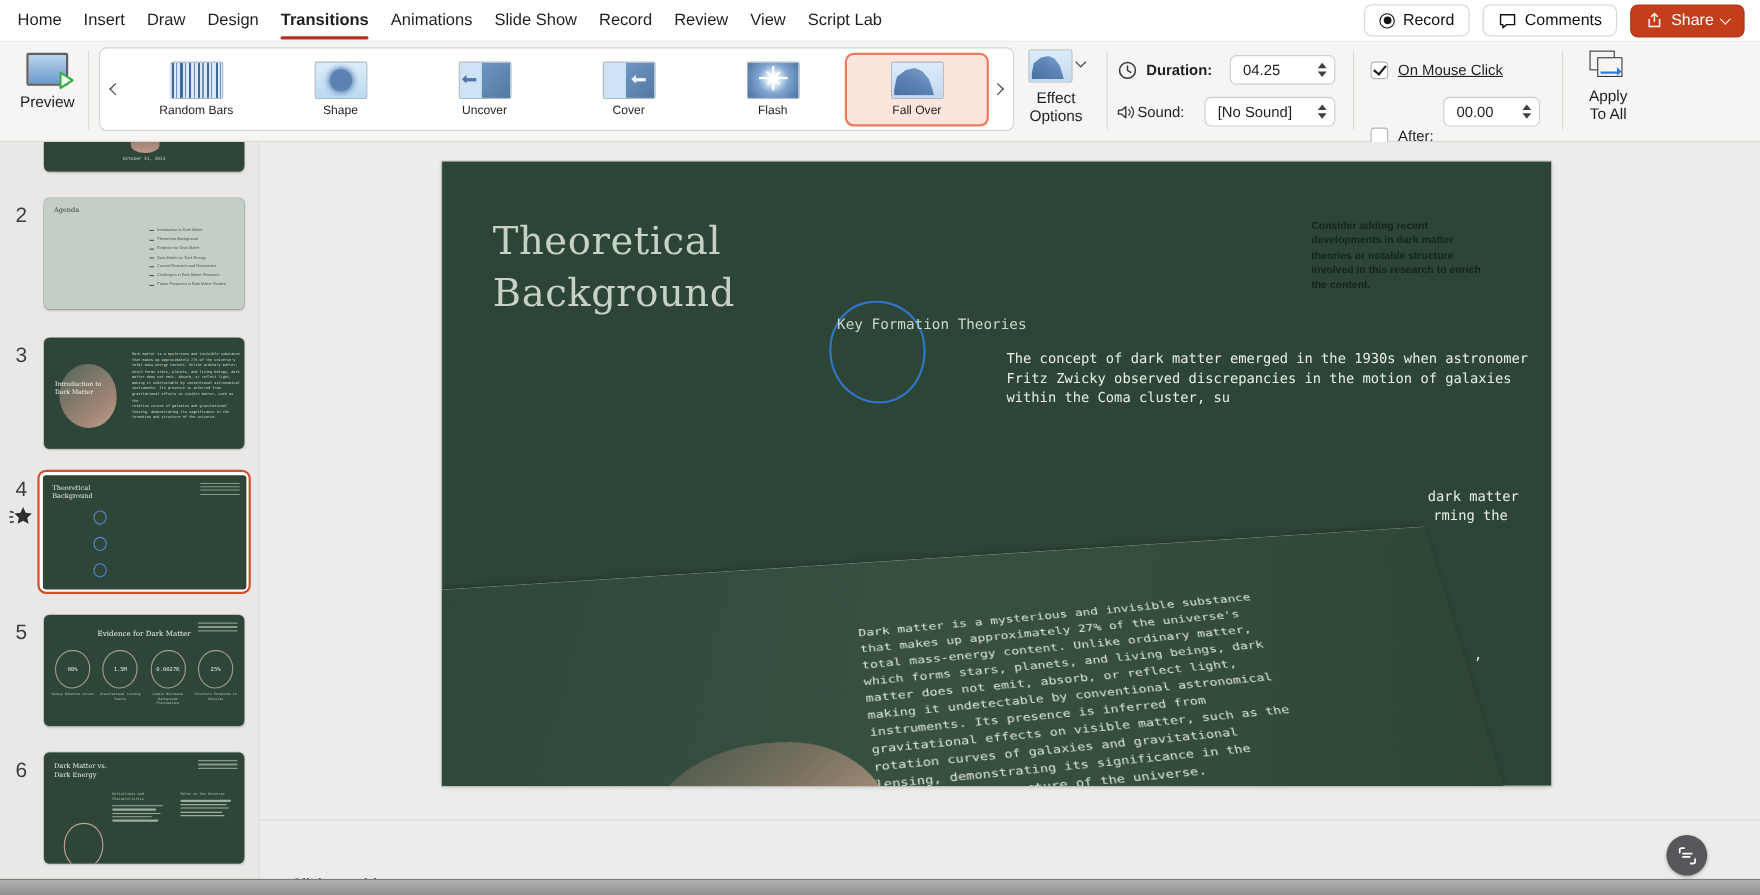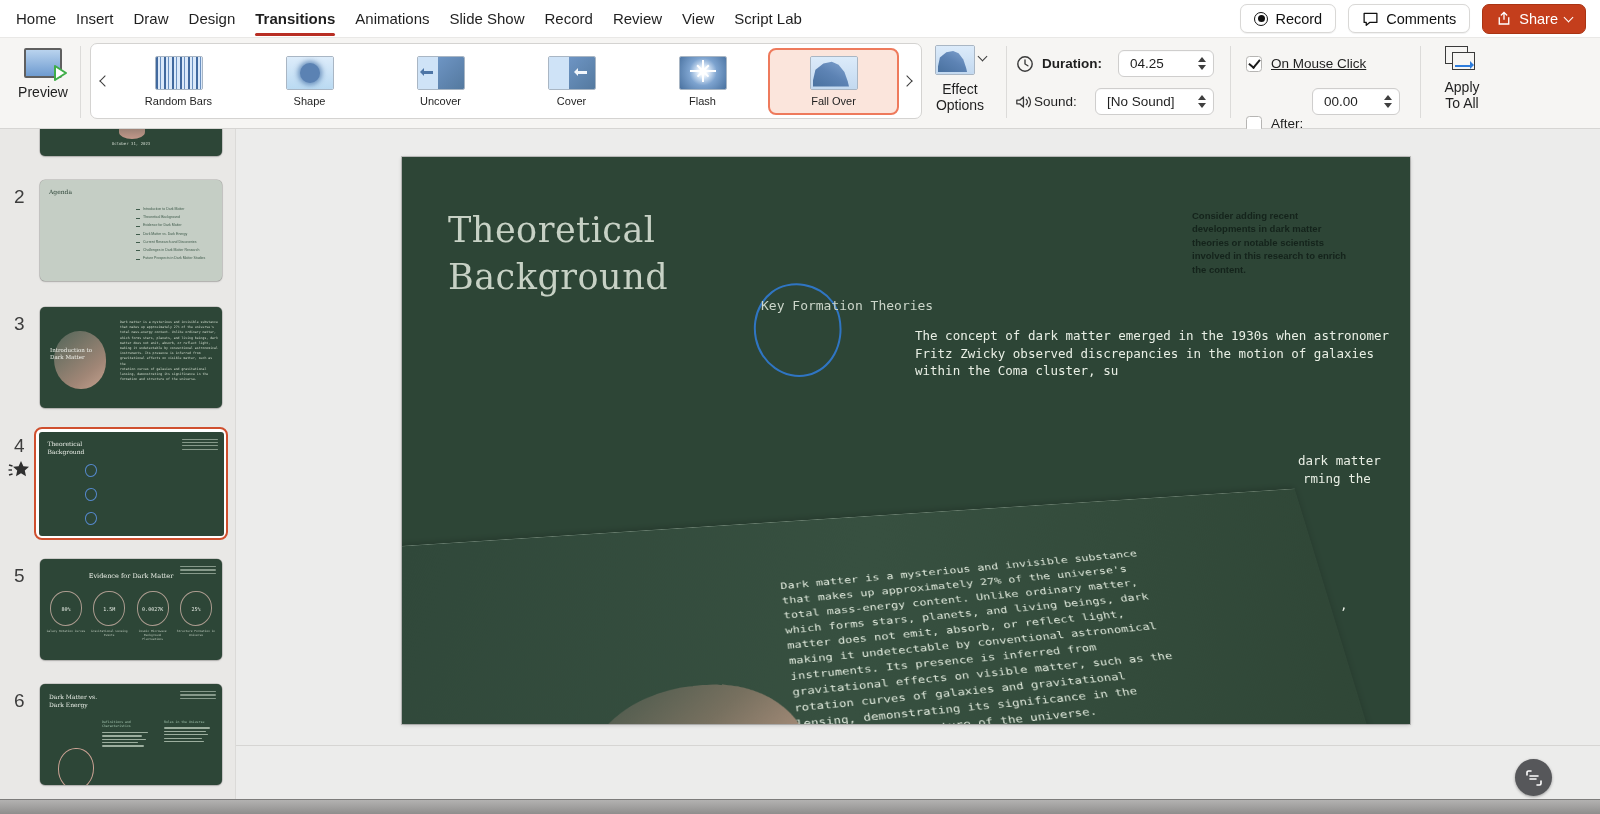--- a/index.html
+++ b/index.html
@@ -155,21 +155,21 @@
   .t6 .ttl { position:absolute; left:9px; top:9px; font-size:6px; line-height:1.35; font-family:"DejaVu Serif",serif;
              color:#e8ede6; white-space:pre-line; }
   .t6 .col { position:absolute; top:36px; width:52px; }
   .t6 .colh { font-size:3.2px; color:#9fc0ab; font-family:"DejaVu Sans Mono",monospace; margin-bottom:3px; line-height:1.4; }
   .t6 .circ { position:absolute; left:18px; top:64px; width:36px; height:42px; border:1px solid #c9a193;
               border-radius:50% 48% 52% 50%; }
   .star-ind { position:absolute; left:8px; }
 
   
   .canvas { position:absolute; left:236px; top:129px; width:1364px; height:616px; background:#ececeb; }
-  .slide { position:absolute; left:166px; top:28px; width:1008px; height:567px; background:#2d4536;
+  .slide { position:absolute; left:166px; top:18px; width:1008px; height:567px; background:#2d4536;
            box-shadow:0 0 0 1px rgba(0,0,0,.18), 0 1px 4px rgba(0,0,0,.2); overflow:hidden; }
   .slide-title { position:absolute; left:46px; top:50px; width:330px; font-family:"DejaVu Serif",serif;
                  font-size:35px; line-height:1.33; color:#c7d1c5; white-space:pre-line; letter-spacing:.5px; }
   .slide-note { position:absolute; left:790px; top:52px; width:168px; font-size:9.5px; line-height:1.42;
                 color:#14231b; font-weight:700; }
   .blue-circle { position:absolute; left:352px; top:126px; width:88px; height:94px; border:2px solid #3079cf;
                  border-radius:48% 52% 50% 50% / 50% 46% 54% 50%; transform:rotate(-12deg); opacity:.92; }
   .sec-heading { position:absolute; left:359px; top:141px; font-family:"DejaVu Sans Mono",monospace;
                  font-size:13px; color:#ccd6ca; }
   .slide-body { position:absolute; left:513px; top:170px; font-family:"DejaVu Sans Mono",monospace;
@@ -529,21 +529,21 @@
         <div class="bar light" style="width:40px;"></div>
       </div>
       <div class="circ"></div>
     </div>
   </div>
 
   <div class="canvas">
     <div class="slide">
       <div class="slide-title">Theoretical
 Background</div>
-      <div class="slide-note">Consider adding recent developments in dark matter theories or notable scientists involved in this research to enrich the content.</div>
+      <div class="slide-note">Consider adding recent developments in dark matter theories or notable structure involved in this research to enrich the content.</div>
       <div class="blue-circle"></div>
       <div class="sec-heading">Key Formation Theories</div>
       <div class="slide-body">The concept of dark matter emerged in the 1930s when astronomer
 Fritz Zwicky observed discrepancies in the motion of galaxies
 within the Coma cluster, su</div>
 
       <div class="fall-panel">
         <div class="fp-blob"></div>
 
         <div class="fp-para">Dark matter is a mysterious and invisible substance

